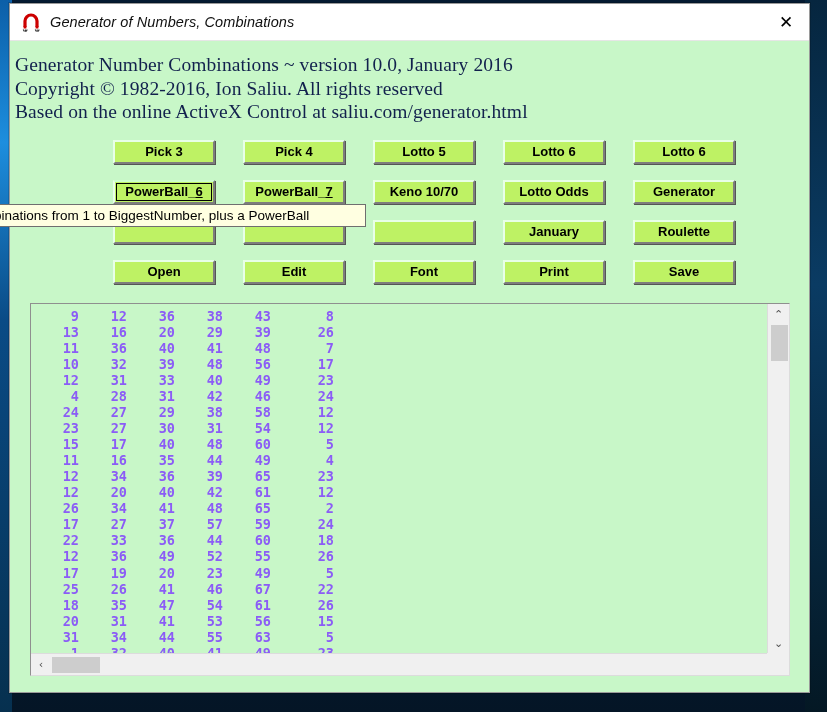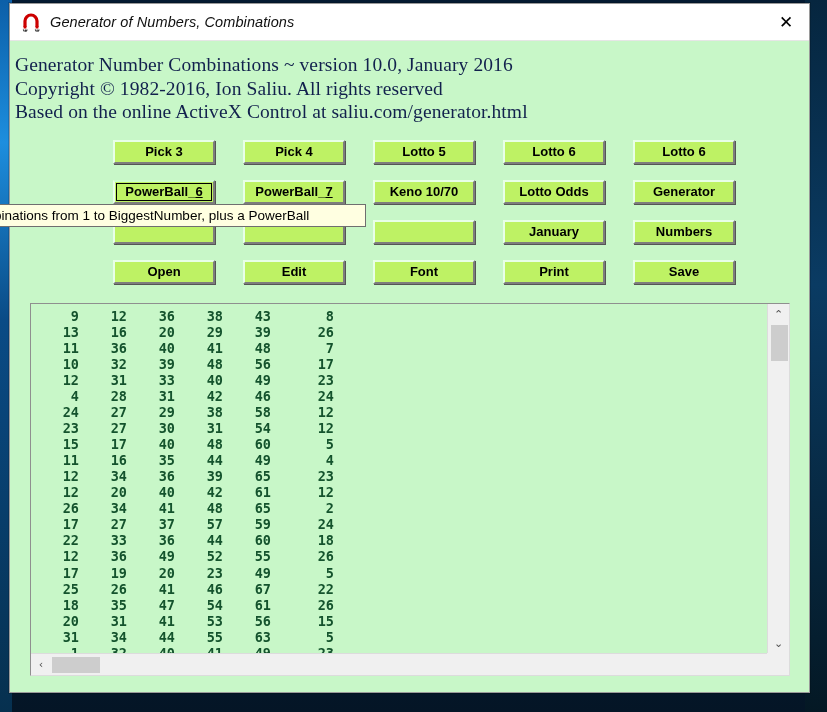--- a/index.html
+++ b/index.html
@@ -108,21 +108,21 @@
     border-left:1px solid #8f8f8f;
     border-right:1px solid #dcdcdc;
     border-bottom:1px solid #dcdcdc;
     box-sizing:border-box;
   }
   #numbers{
     position:absolute;left:0;top:0;right:22px;bottom:22px;
     overflow:hidden;
     font-family:"DejaVu Sans Mono","Liberation Mono",monospace;
     font-size:13.5px;line-height:16.03px;
-    color:#14532d;font-weight:bold;
+    color:#8b5cf6;font-weight:bold;
     padding:4px 0 0 0;
     white-space:pre;
   }
   .numrow{display:block;}
   .cell{display:inline-block;text-align:right;}
   .c0{width:48px;}
   .c1{width:48px;}
   .c2{width:48px;}
   .c3{width:48px;}
   .c4{width:48px;}
@@ -206,21 +206,21 @@
         <div class="btn">Keno 10/70</div>
         <div class="btn">Lotto Odds</div>
         <div class="btn">Generator</div>
       </div>
 
       <div class="btn-row">
         <div class="btn"></div>
         <div class="btn"></div>
         <div class="btn"></div>
         <div class="btn">January</div>
-        <div class="btn">Numbers</div>
+        <div class="btn">Roulette</div>
       </div>
 
       <div class="btn-row">
         <div class="btn">Open</div>
         <div class="btn">Edit</div>
         <div class="btn">Font</div>
         <div class="btn">Print</div>
         <div class="btn">Save</div>
       </div>
 

